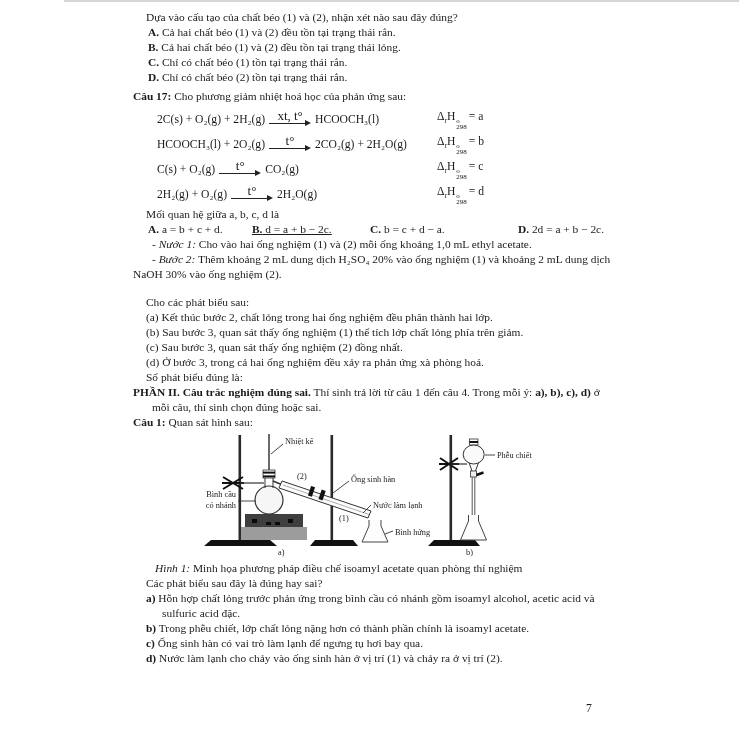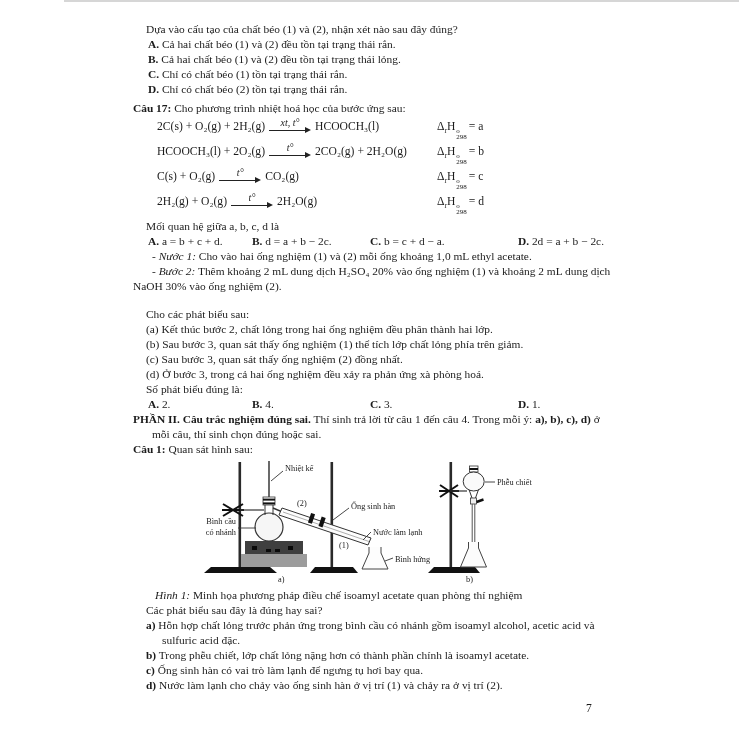--- a/index.html
+++ b/index.html
@@ -2,39 +2,39 @@
 <html><head>
 <meta charset="utf-8">
 <style>
   html,body{margin:0;padding:0;}
   body{
     width:739px;height:739px;position:relative;background:#ffffff;
     font-family:"Liberation Serif","DejaVu Serif",serif;color:#1b1b1b;
     overflow:hidden;
   }
   .top-edge{position:absolute;top:0;left:64px;width:675px;height:2px;background:#d6d6d6;}
-  .content{position:absolute;left:133px;top:22px;width:481px;font-size:11.4px;line-height:15px;}
+  .content{position:absolute;left:133px;top:10px;width:481px;font-size:11.4px;line-height:15px;}
   p{margin:0;padding:0;}
   b,.bold{font-weight:bold;}
   i,.it{font-style:italic;}
   .ind{text-indent:13px;}
   .opt-line{padding-left:15px;}
   .q-head{margin-top:4px;}
   
   .opts-row{position:relative;height:15px;}
   .opts-row .o0{position:absolute;left:15px;}
-  .opts-row .o1{position:absolute;left:119px;}
+  .opts-row .o1{position:absolute;left:119px;text-decoration:underline;}
   .opts-row .o2{position:absolute;left:237px;}
   .opts-row .o3{position:absolute;left:369px;margin-left:16px;}
   
   .eqs{margin:3px 0 0 24px;}
-  .eq-row{position:relative;height:25px;display:flex;align-items:flex-start;font-size:11.6px;}
+  .eq-row{position:relative;height:25px;display:flex;align-items:center;font-size:11.6px;}
   .eq-delta{position:absolute;left:280px;white-space:nowrap;}
   .rxn-arrow{display:inline-flex;flex-direction:column;align-items:center;margin:0 4px;vertical-align:middle;}
-  .rxn-arrow .lbl{font-size:10px;line-height:7px;font-style:italic;}
+  .rxn-arrow .lbl{font-size:13px;line-height:7px;}
   .rxn-arrow .shaft{position:relative;width:42px;height:8px;}
   .rxn-arrow .shaft::before{content:"";position:absolute;left:0;right:3px;top:3.5px;border-top:1px solid #222;}
   .rxn-arrow .shaft::after{content:"";position:absolute;right:0;top:0.8px;width:0;height:0;
     border-left:6px solid #222;border-top:3.2px solid transparent;border-bottom:3.2px solid transparent;}
   .dsub{font-size:7.5px;}
   .ss{display:inline-flex;flex-direction:column;font-size:7px;line-height:6.2px;vertical-align:-3px;margin:0 2px 0 1px;}
   
   .step{text-indent:19px;}
   .stmt{text-indent:13px;}
   .hang{padding-left:29px;text-indent:-16px;}
@@ -51,21 +51,21 @@
 <div class="top-edge"></div>
 
 <div class="content">
 
   <p class="ind">Dựa vào cấu tạo của chất béo (1) và (2), nhận xét nào sau đây đúng?</p>
   <p class="opt-line"><b>A.</b><span> Cả hai chất béo (1) và (2) đều tồn tại trạng thái rắn.</span></p>
   <p class="opt-line"><b>B.</b><span> Cả hai chất béo (1) và (2) đều tồn tại trạng thái lỏng.</span></p>
   <p class="opt-line"><b>C.</b><span> Chỉ có chất béo (1) tồn tại trạng thái rắn.</span></p>
   <p class="opt-line"><b>D.</b><span> Chỉ có chất béo (2) tồn tại trạng thái rắn.</span></p>
 
-  <p class="q-head"><b>Câu 17:</b><span> Cho phương trình nhiệt hoá học của bước ứng sau:</span></p>
+  <p class="q-head"><b>Câu 17:</b><span> Cho phương giảm nhiệt hoá học của phản ứng sau:</span></p>
 
   <div class="eqs">
     <div class="eq-row">
       <span>2C(s) + O₂(g) + 2H₂(g)</span>
         <span class="rxn-arrow">
           <span class="lbl">xt, t°</span>
           <span class="shaft"></span>
         </span>
         <span>HCOOCH₃(l)</span>
       <span class="eq-delta"><span>Δ</span><sub class="dsub">r</sub><span>H</span><span class="ss">
@@ -120,26 +120,20 @@
   </p>
 
   <p class="step"><span>- </span><i>Nước 1:</i><span> Cho vào hai ống nghiệm (1) và (2) mỗi ống khoảng 1,0 mL ethyl acetate.</span></p>
   <p class="step"><span>- </span><i>Bước 2:</i><span> Thêm khoảng 2 mL dung dịch H₂SO₄ 20% vào ống nghiệm (1) và khoảng 2 mL dung dịch NaOH 30% vào ống nghiệm (2).</span></p>
   <p class="ind space-l">Cho các phát biểu sau:</p>
   <p class="stmt">(a) Kết thúc bước 2, chất lỏng trong hai ống nghiệm đều phân thành hai lớp.</p>
   <p class="stmt">(b) Sau bước 3, quan sát thấy ống nghiệm (1) thể tích lớp chất lỏng phía trên giảm.</p>
   <p class="stmt">(c) Sau bước 3, quan sát thấy ống nghiệm (2) đồng nhất.</p>
   <p class="stmt">(d) Ở bước 3, trong cả hai ống nghiệm đều xảy ra phản ứng xà phòng hoá.</p>
   <p class="ind">Số phát biểu đúng là:</p>
-  <p class="opts-row">
-    <span class="o0"><b>A.</b><span> 2.</span></span>
-    <span class="o1"><b>B.</b><span> 4.</span></span>
-    <span class="o2"><b>C.</b><span> 3.</span></span>
-    <span class="o3"><b>D.</b><span> 1.</span></span>
-  </p>
 
   <p class="part2"><b>PHẦN II. Câu trắc nghiệm đúng sai.</b><span> Thí sinh trả lời từ câu 1 đến câu 4. Trong mỗi ý: </span><b>a), b), c), d)</b><span> ở mỗi câu, thí sinh chọn đúng hoặc sai.</span></p>
 
   <p><b>Câu 1:</b><span> Quan sát hình sau:</span></p>
 
   <svg class="fig" width="400" height="130" viewBox="0 0 400 130">
 
     <g>
       <rect x="56.5" y="4" width="2.6" height="106" fill="#2a2a2a"></rect>
       <path d="M22 115 L95 115 L88 109 L29 109 Z" fill="#111"></path>

